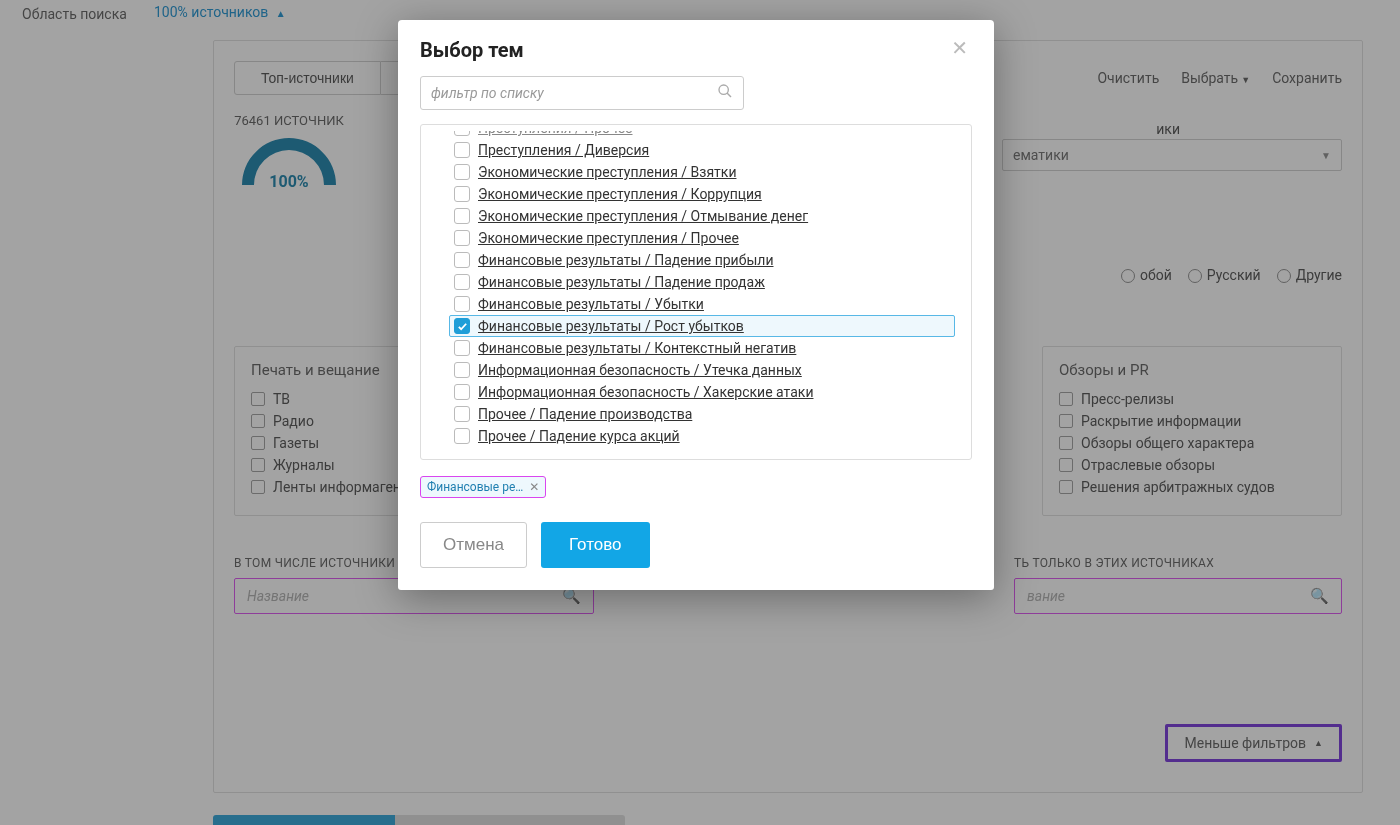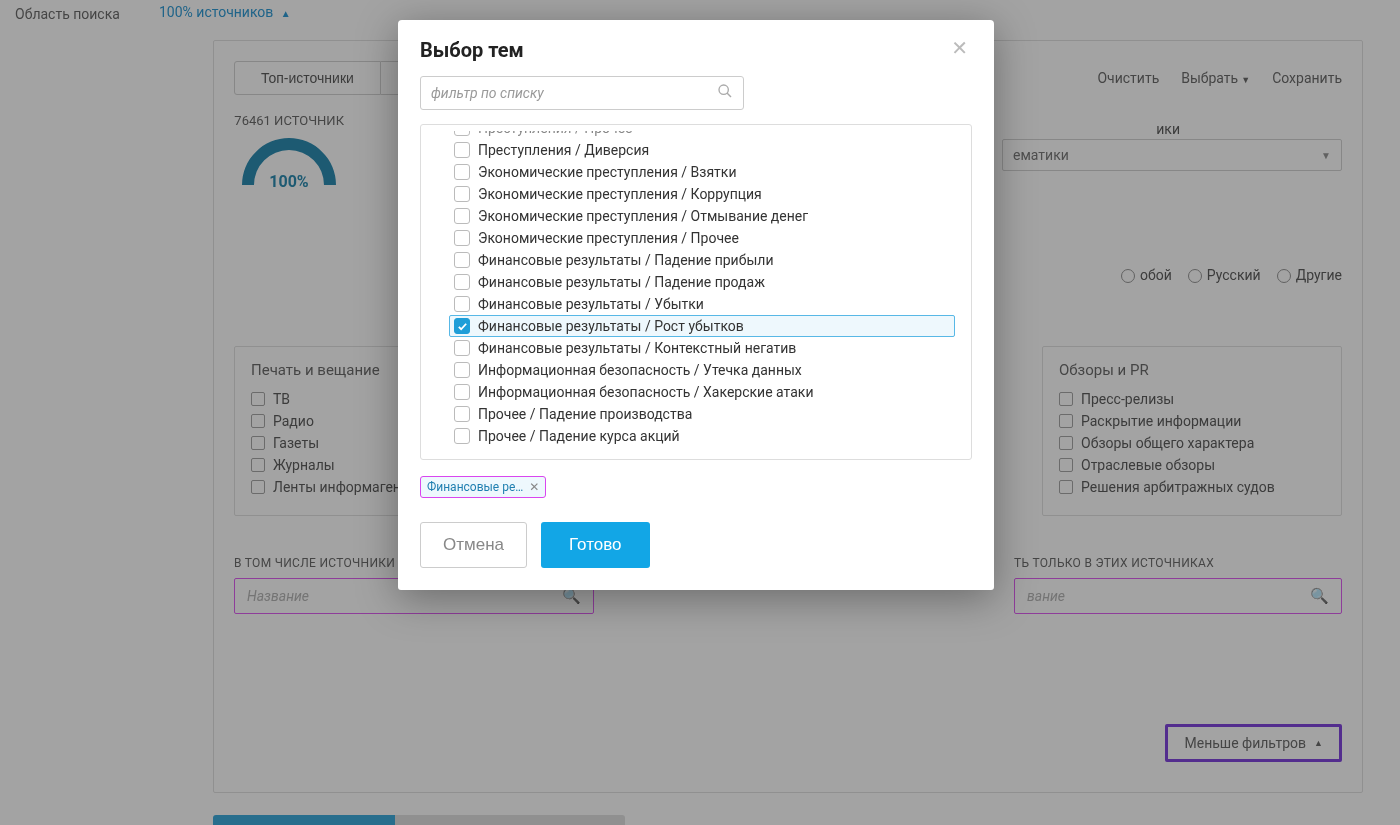--- a/index.html
+++ b/index.html
@@ -13,22 +13,23 @@
     overflow: hidden;
     position: relative;
   }
   .page {
     position: relative;
     padding: 0 15px;
   }
   .search-row {
     display: flex;
     align-items: flex-start;
-    gap: 34px;
+    gap: 22px;
     padding-top: 4px;
+    margin-left: 7px;
   }
   .search-label {
     color: #555;
     padding-top: 2px;
     font-size: 14px;
     width: 110px;
   }
   .search-link {
     color: #108ccf;
     font-size: 14px;
@@ -57,21 +58,21 @@
     font-size: 14px;
     color: #444;
     cursor: pointer;
   }
   .btn-group .seg-btn:first-child { border-radius: 3px 0 0 3px; }
   .btn-group .seg-btn:last-child { border-radius: 0 3px 3px 0; border-left: none; }
   .top-actions { display: flex; align-items:center; gap: 22px; color: #555; font-size: 14px;}
   .top-actions .act { cursor:pointer; }
   .top-actions .caret-sm { font-size: 9px; margin-left:3px;}
   .stats-row { margin-top: 18px; display:flex; gap: 40px; }
-  .stat-block { display:flex; flex-direction:column; align-items:flex-end; }
+  .stat-block { display:flex; flex-direction:column; align-items:center; }
   .stat-label { font-size:13px; color:#555; letter-spacing:0; margin-bottom:4px; }
   .gauge-wrap { position: relative; width: 110px; height: 60px; margin-top: 6px;}
   .gauge-arc {
     position:absolute; left:8px; top:0;
     width: 94px; height: 94px;
     border: 12px solid #0b7aa6;
     border-bottom-color: transparent;
     border-left-color: transparent;
     border-radius: 50%;
     transform: rotate(-45deg);
@@ -146,21 +147,21 @@
     height:336px; overflow:hidden; position:relative; padding: 6px 6px 6px 28px;
   }
   .m-list {
     overflow-y:auto; height:100%; padding-right:10px;
     scrollbar-width: thin;
   }
   .m-item {
     display:flex; align-items:center; gap:8px; padding:2px 4px; border-radius:2px;
     border:1px solid transparent; cursor:pointer;
   }
-  .m-item .label { color:#333; font-size:14px; }
+  .m-item .label { color:#333; font-size:14px;text-decoration:underline; }
   .m-chk {
     width:16px; height:16px; border:1.5px solid #bbb; border-radius:3px;
     display:flex; align-items:center; justify-content:center; flex:0 0 16px;
     background:#fff;
   }
   .m-item.checked { border:1px solid #58b8e6; background:#eef8fd; }
   .m-item.checked .m-chk {
     background:#1f9ed8; border-color:#1f9ed8; color:#fff;
   }
   .m-chk svg { width:11px; height:11px; }

